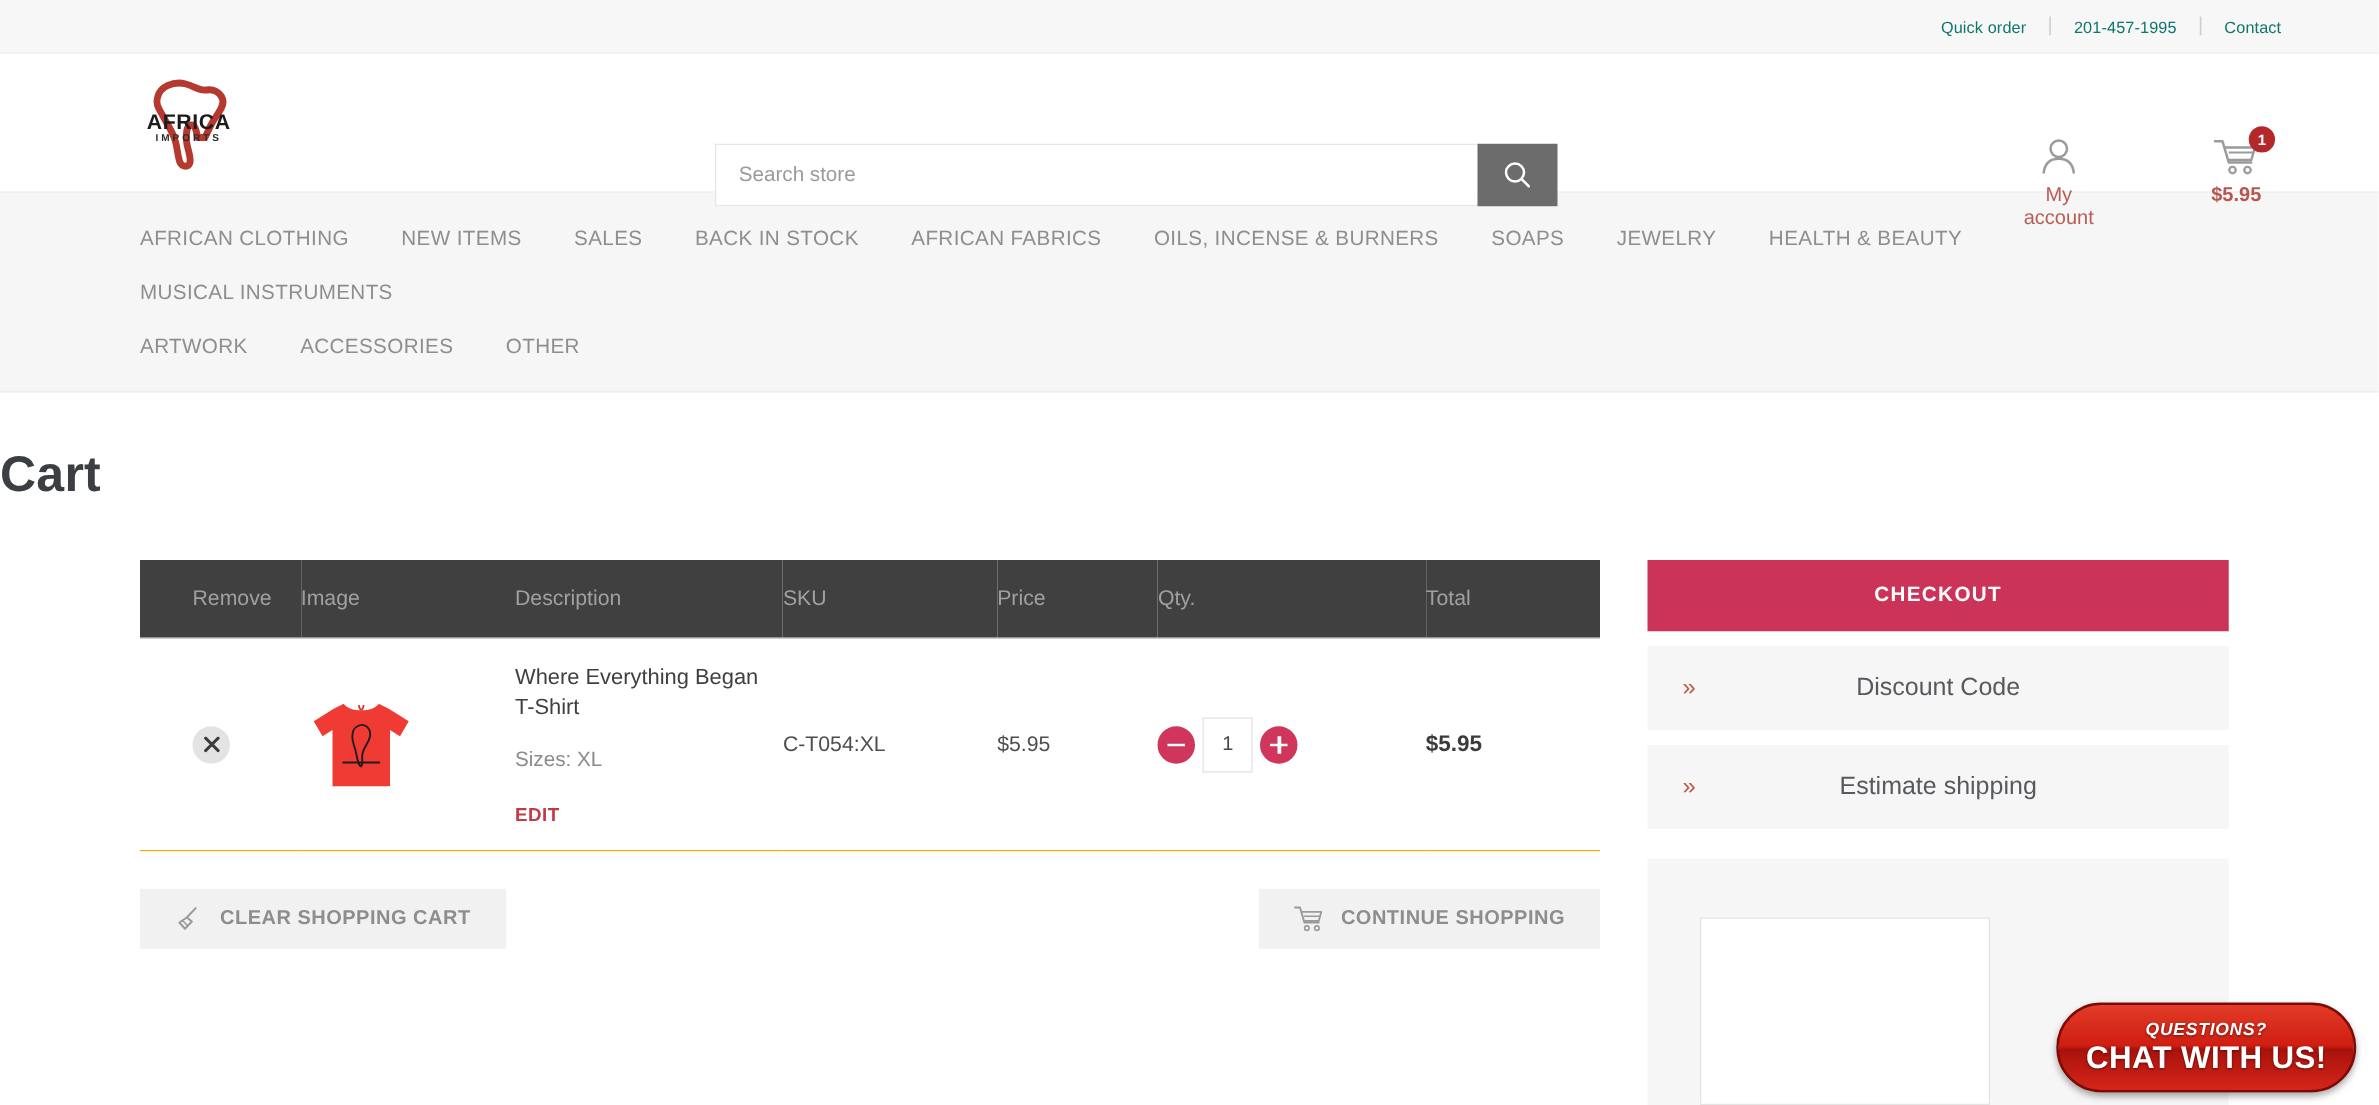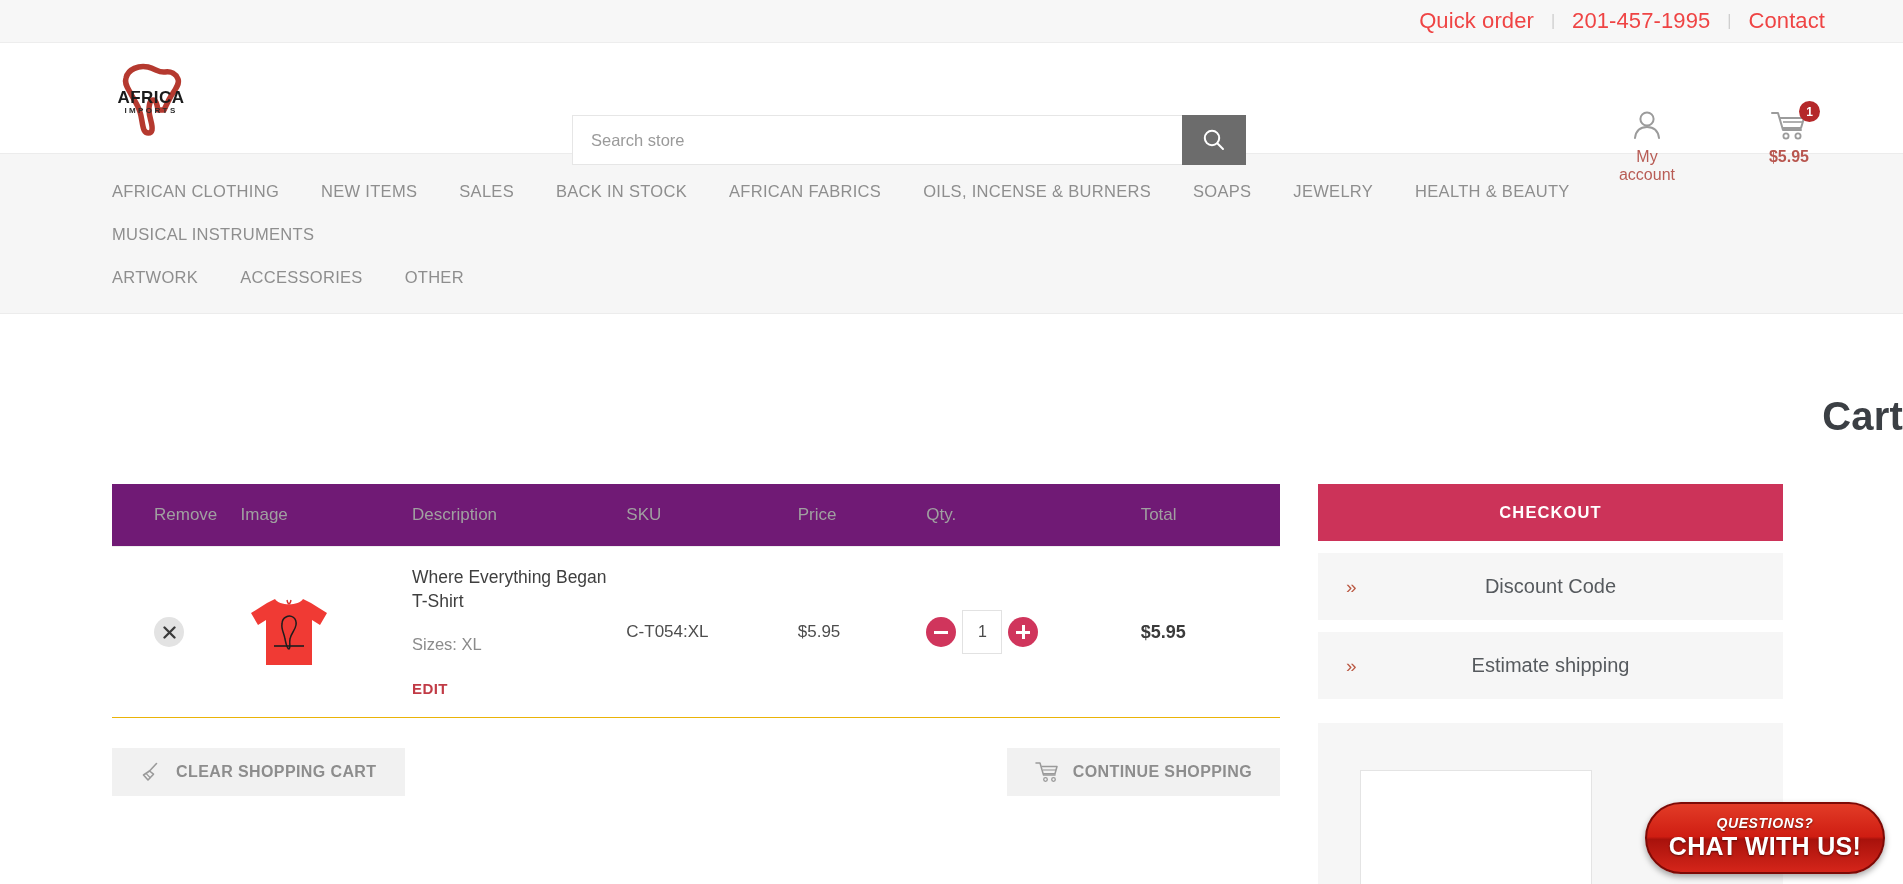--- a/index.html
+++ b/index.html
@@ -12,21 +12,21 @@
   }
   
   .topbar {
     height: 43px;
     background: #f7f7f7;
     border-bottom: 1px solid #ededed;
     display: flex; align-items: center; justify-content: flex-end;
     padding-right: 78px;
   }
   .topbar a {
-    font-size: 22px; color: #ef4444; text-decoration: none; letter-spacing: .1px;
+    font-size: 13px; color: #0f766e; text-decoration: none; letter-spacing: .1px;
   }
   .topbar .sep { color: #cfcfcf; margin: 0 17px; font-size: 16px; }
 
   
   .header {
     height: 110px; background: #fff;
     display: flex; 
     position: relative;
     text-decoration: underline;
   }
@@ -79,34 +79,34 @@
   }
   .nav-row { display: flex; flex-wrap: wrap; }
   .nav-item {
     font-size: 16.5px; font-weight: 400; color: #8e8e8e;
     letter-spacing: .3px; text-decoration: none; cursor: pointer;
     padding: 12px 0; margin-right: 42px; white-space: nowrap;
   }
 
   
   .page-title {
-    text-align: right; font-size: 40px; font-weight: 700;
-    color: #3b3f44; margin-top: 80px; letter-spacing: .2px;
+    text-align: left; font-size: 40px; font-weight: 700;
+    color: #3b3f44; margin-top: 44px; letter-spacing: .2px;
   }
 
   .content {
     display: flex; align-items: flex-start;
     padding: 0 112px; margin-top: 45px; gap: 38px;
   }
   .cart-col { width: 1168px; }
   .side-col { width: 465px; }
 
   table.cart { width: 100%; border-collapse: collapse; }
   table.cart thead th {
-    background: #701a75; color: #a0a0a0; font-size: 17px; font-weight: 400;
+    background: #404040; color: #a0a0a0; font-size: 17px; font-weight: 400;
     text-align: left; padding: 21px 0; border-bottom: 1px solid #eee;
   }
   table.cart tbody td {
     padding: 18px 0; border-bottom: 1px solid #eab308; vertical-align: middle;
     font-size: 17px; color: #4d4d4d; margin-left: 23px;
   }
   .col-remove { width: 120px; padding-left: 42px !important; }
   .col-image  { width: 160px; }
   .col-desc   { width: 200px; }
   .col-sku    { width: 160px; }

